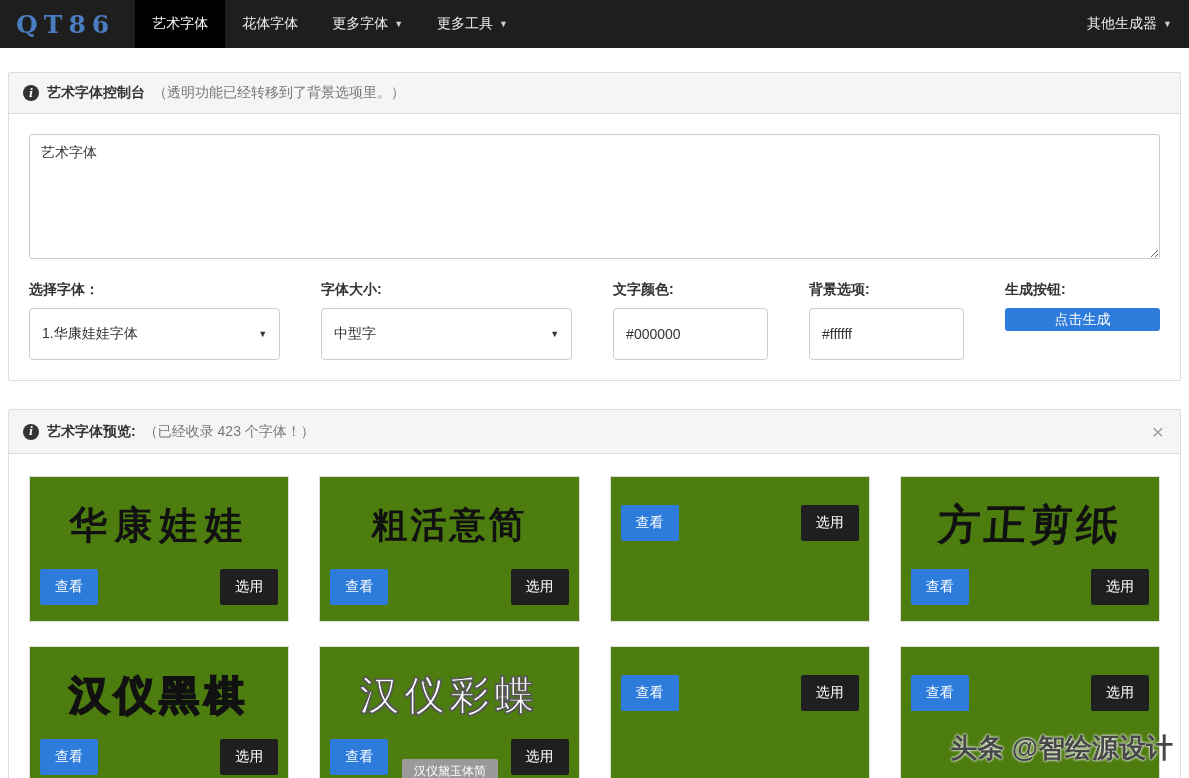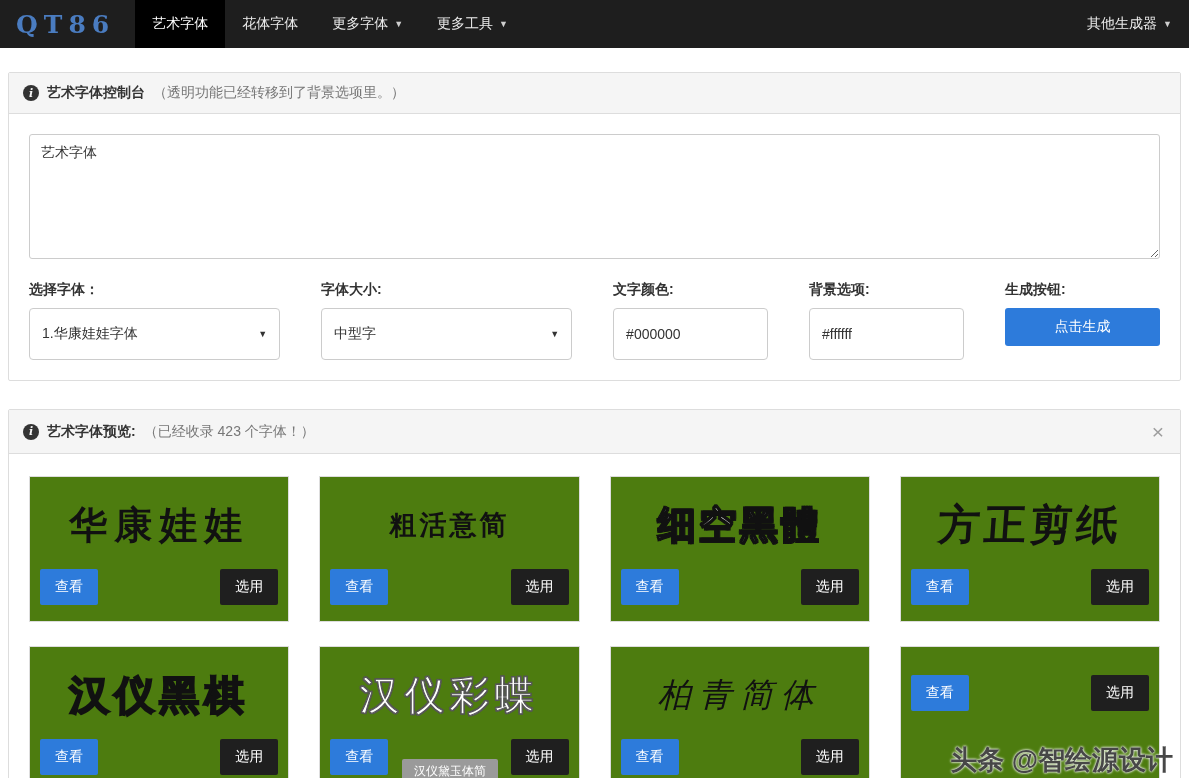--- a/index.html
+++ b/index.html
@@ -39,55 +39,55 @@
   .form-row { display:flex; gap:41px; margin-top:18px; }
   .col-lg { flex:1.62; min-width:0; }
   .col-sm { flex:1; min-width:0; }
   .field-label { display:block; font-weight:bold; font-size:14px; margin-bottom:9px; color:#333; }
   .control { width:100%; height:52px; border:1px solid #ccc; border-radius:4px;
     background:#fff; font-size:14px; color:#333; display:flex; align-items:center;
     padding:0 12px; cursor:pointer; }
   .control.sel { justify-content:space-between; }
   .sel-caret { font-size:9px; color:#333; }
   input.control { cursor:text; font-family:"Liberation Sans", sans-serif; outline:none; }
-  .btn-generate { width:100%; height:38px; border:none; border-radius:3px;
+  .btn-generate { width:100%; height:23px; border:none; border-radius:3px;
     background:#2d7bdb; color:#fff; font-size:14px; cursor:pointer;
     font-family:"Liberation Sans", sans-serif; }
 
   
   .panel.preview { margin-top:28px; }
   .card-grid { padding:22px 20px; display:grid; grid-template-columns:repeat(4,1fr);
     gap:24px 30px; }
   .font-card { border:1px solid #ddd; background:#4d7c0f; padding:16px 10px;
     text-align:center; }
   .font-preview { height:64px; display:flex; align-items:center; justify-content:center;
     font-size:38px; color:#111; white-space:nowrap; overflow:hidden; }
   .card-btns { margin-top:12px; display:flex; justify-content:space-between; gap:10px; }
   .card-btn { width:58px; height:36px; border:none; border-radius:2px; color:#fff;
     font-size:14px; cursor:pointer; font-family:"Liberation Sans", sans-serif; }
   .btn-view { background:#2d7bdb; }
   .btn-use  { background:#1f1f1f; }
 
   
   .f0 { font-family:"DejaVu Serif", serif; font-weight:700; letter-spacing:7px; }
-  .f1 { font-weight:900; letter-spacing:3px; font-size:27px; }
+  .f1 { font-weight:900; letter-spacing:3px; font-size:36px; }
   .f2 { font-weight:700; letter-spacing:3px; color:#fff; -webkit-text-stroke:1.5px #111;
         text-shadow:-1px -1px 0 #111, 1px -1px 0 #111, -1px 1px 0 #111, 1px 1px 0 #111; }
   .f3 { font-weight:900; letter-spacing:4px; font-size:42px; transform:skewX(-4deg); }
   .f4 { font-weight:900; letter-spacing:5px; -webkit-text-stroke:2px #111; font-size:40px;text-align:center; }
   .f5 { font-weight:400; letter-spacing:5px; color:#fff; -webkit-text-stroke:1px #555;
         text-shadow:-1px -1px 0 #555, 1px -1px 0 #555, -1px 1px 0 #555, 1px 1px 0 #555;
         font-size:40px; }
   .f6 { font-family:"DejaVu Serif", serif; font-style:italic; letter-spacing:8px; font-size:33px; }
   .f7 { font-family:"DejaVu Serif", serif; font-weight:700; letter-spacing:5px; font-size:36px; }
 
   
   .hover-tooltip { position:absolute; left:402px; top:759px; background:#9a9a9a;
     color:#fff; font-size:12px; padding:4px 12px; border-radius:2px; z-index:5; }
-  .watermark { position:absolute; right:16px; bottom:0px; font-size:27px; font-weight:bold;
+  .watermark { position:absolute; right:16px; bottom:12px; font-size:27px; font-weight:bold;
     color:#474747; text-shadow:0 0 3px #fff, 0 0 2px #fff; z-index:6; }
 </style>
 </head>
 <body>
 
 <nav class="navbar">
   <div class="logo">QT86</div>
   <div class="nav-item active">
     <span>艺术字体</span>
   </div>
@@ -168,21 +168,20 @@
 
     <div class="font-card">
       <div class="font-preview f1">粗活意简</div>
       <div class="card-btns">
         <button class="card-btn btn-view">查看</button>
         <button class="card-btn btn-use">选用</button>
       </div>
     </div>
 
     <div class="font-card">
-      <div class="font-preview f2">细空黑體</div>
       <div class="card-btns">
         <button class="card-btn btn-view">查看</button>
         <button class="card-btn btn-use">选用</button>
       </div>
     </div>
 
     <div class="font-card">
       <div class="font-preview f3">方正剪纸</div>
       <div class="card-btns">
         <button class="card-btn btn-view">查看</button>
@@ -200,21 +199,20 @@
 
     <div class="font-card">
       <div class="font-preview f5">汉仪彩蝶</div>
       <div class="card-btns">
         <button class="card-btn btn-view">查看</button>
         <button class="card-btn btn-use">选用</button>
       </div>
     </div>
 
     <div class="font-card">
-      <div class="font-preview f6">柏青简体</div>
       <div class="card-btns">
         <button class="card-btn btn-view">查看</button>
         <button class="card-btn btn-use">选用</button>
       </div>
     </div>
 
     <div class="font-card">
       <div class="card-btns">
         <button class="card-btn btn-view">查看</button>
         <button class="card-btn btn-use">选用</button>

